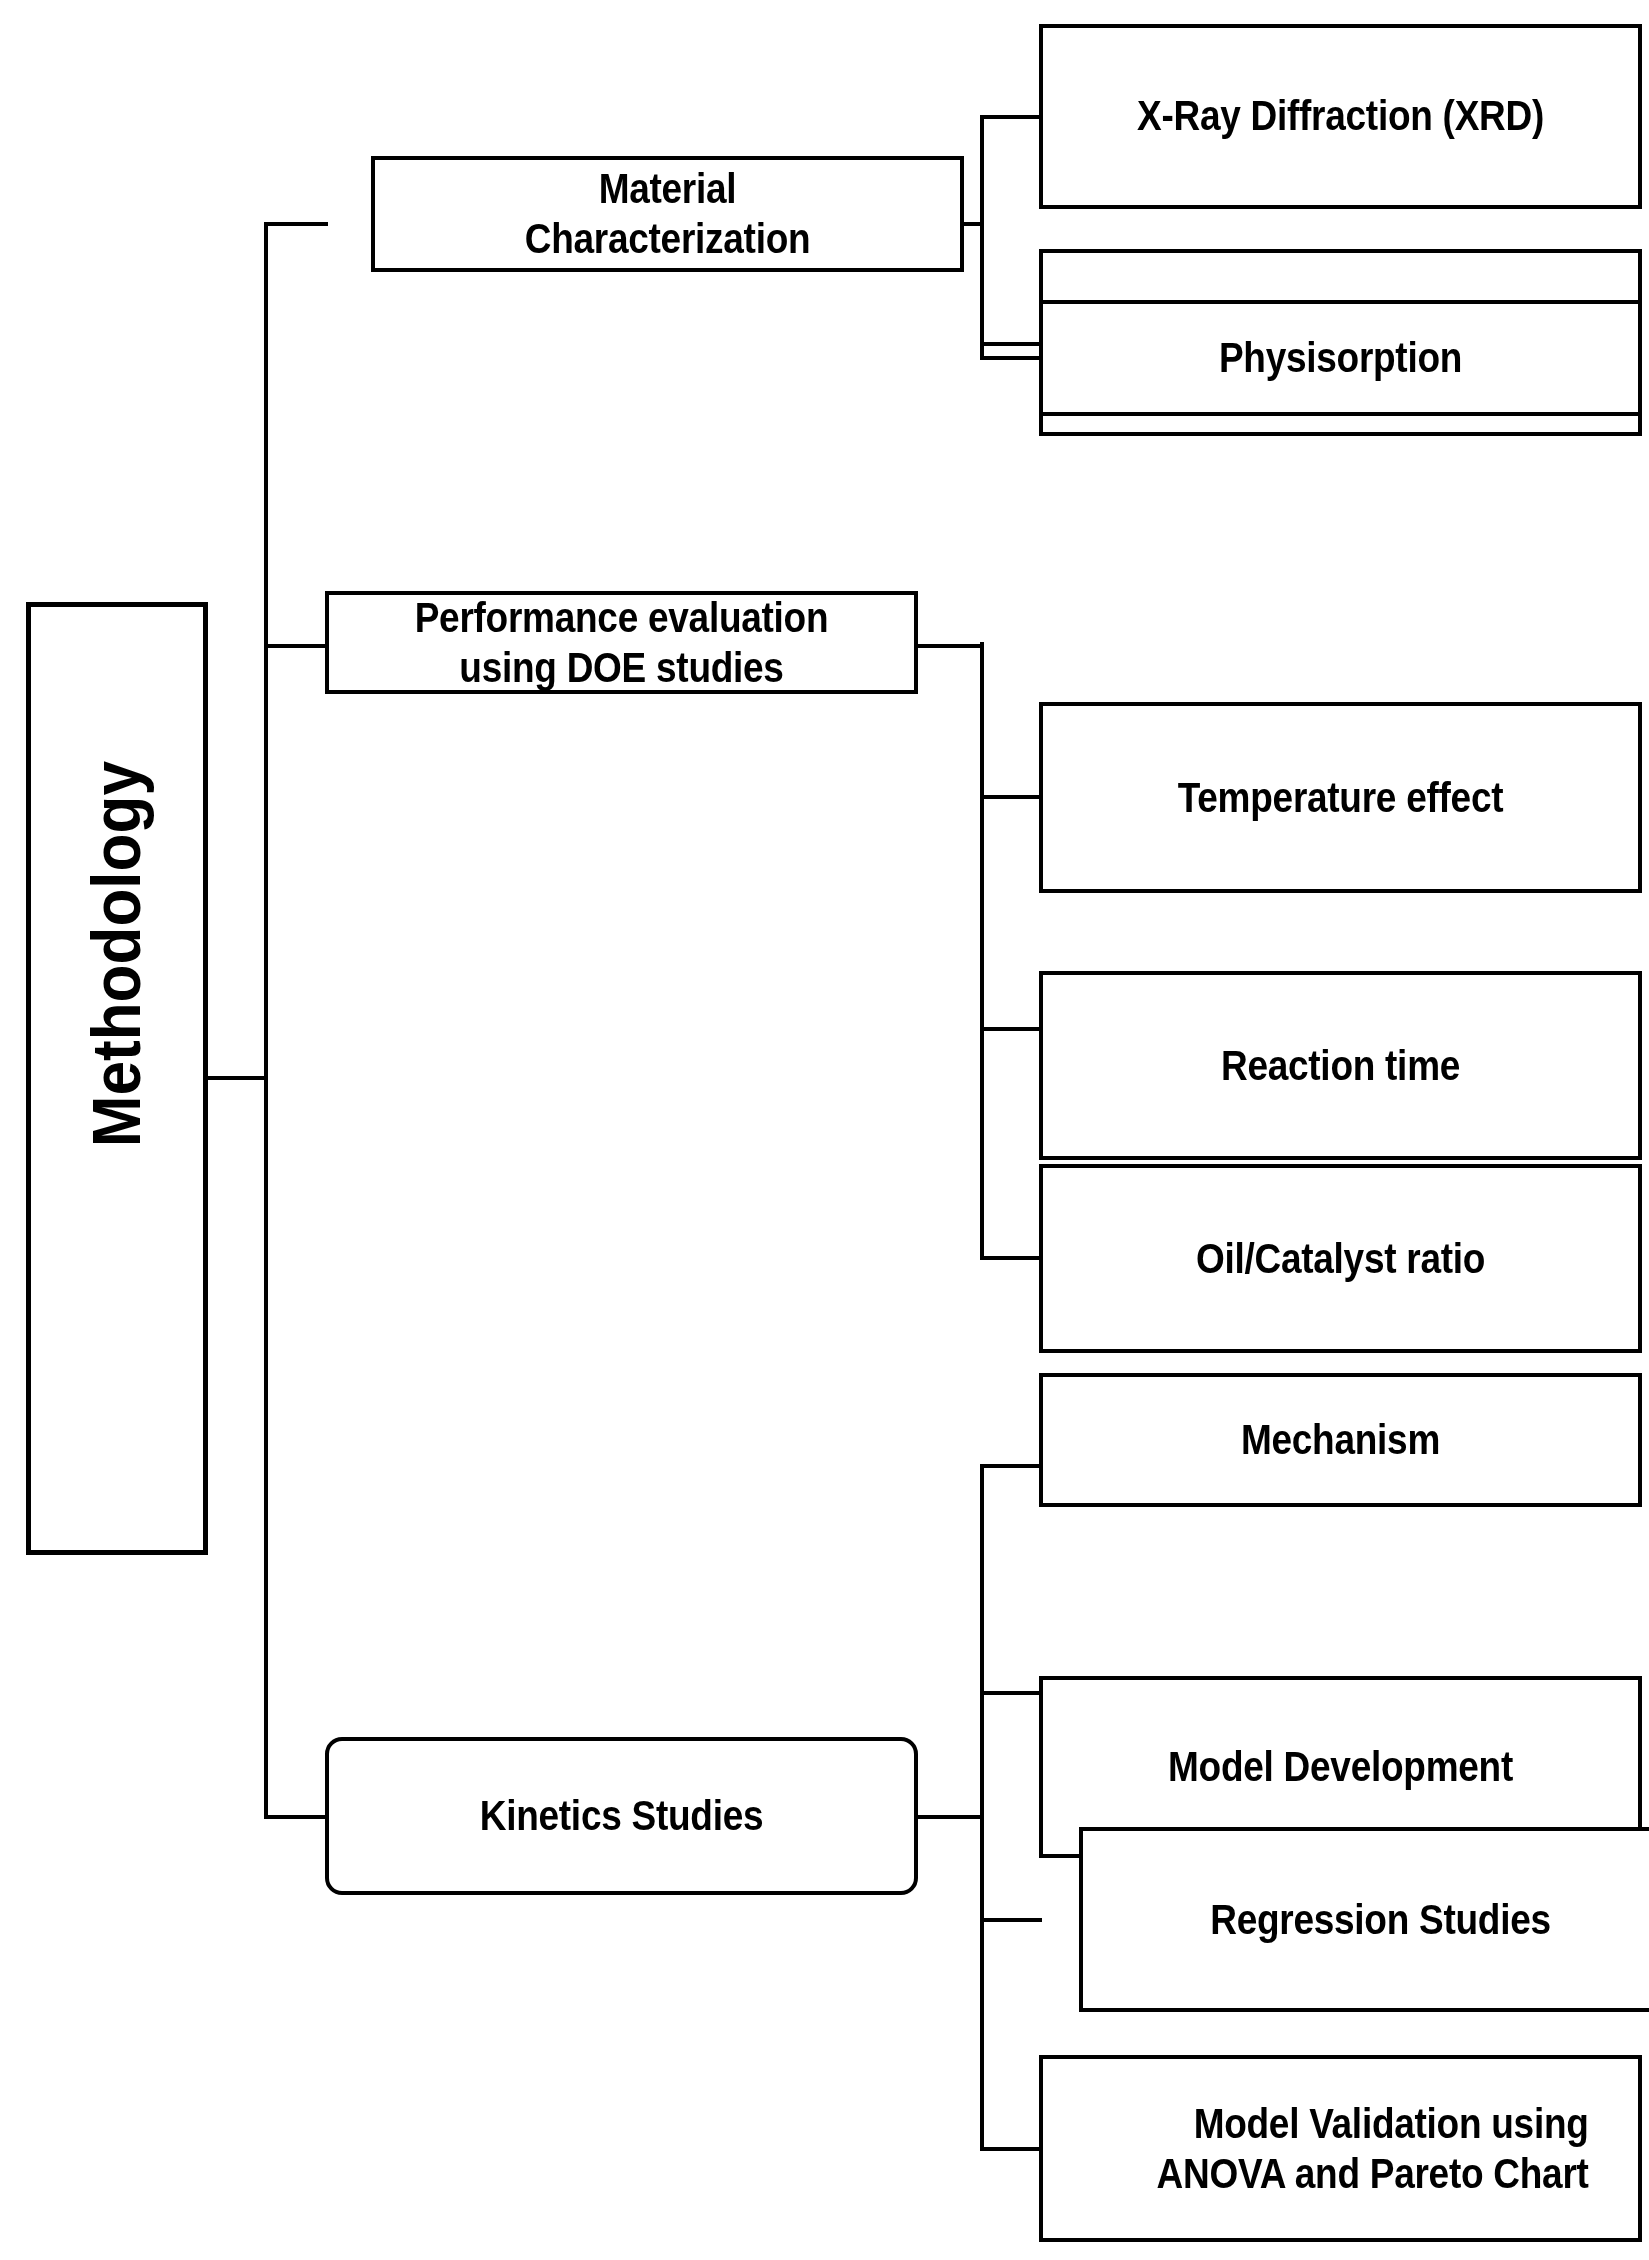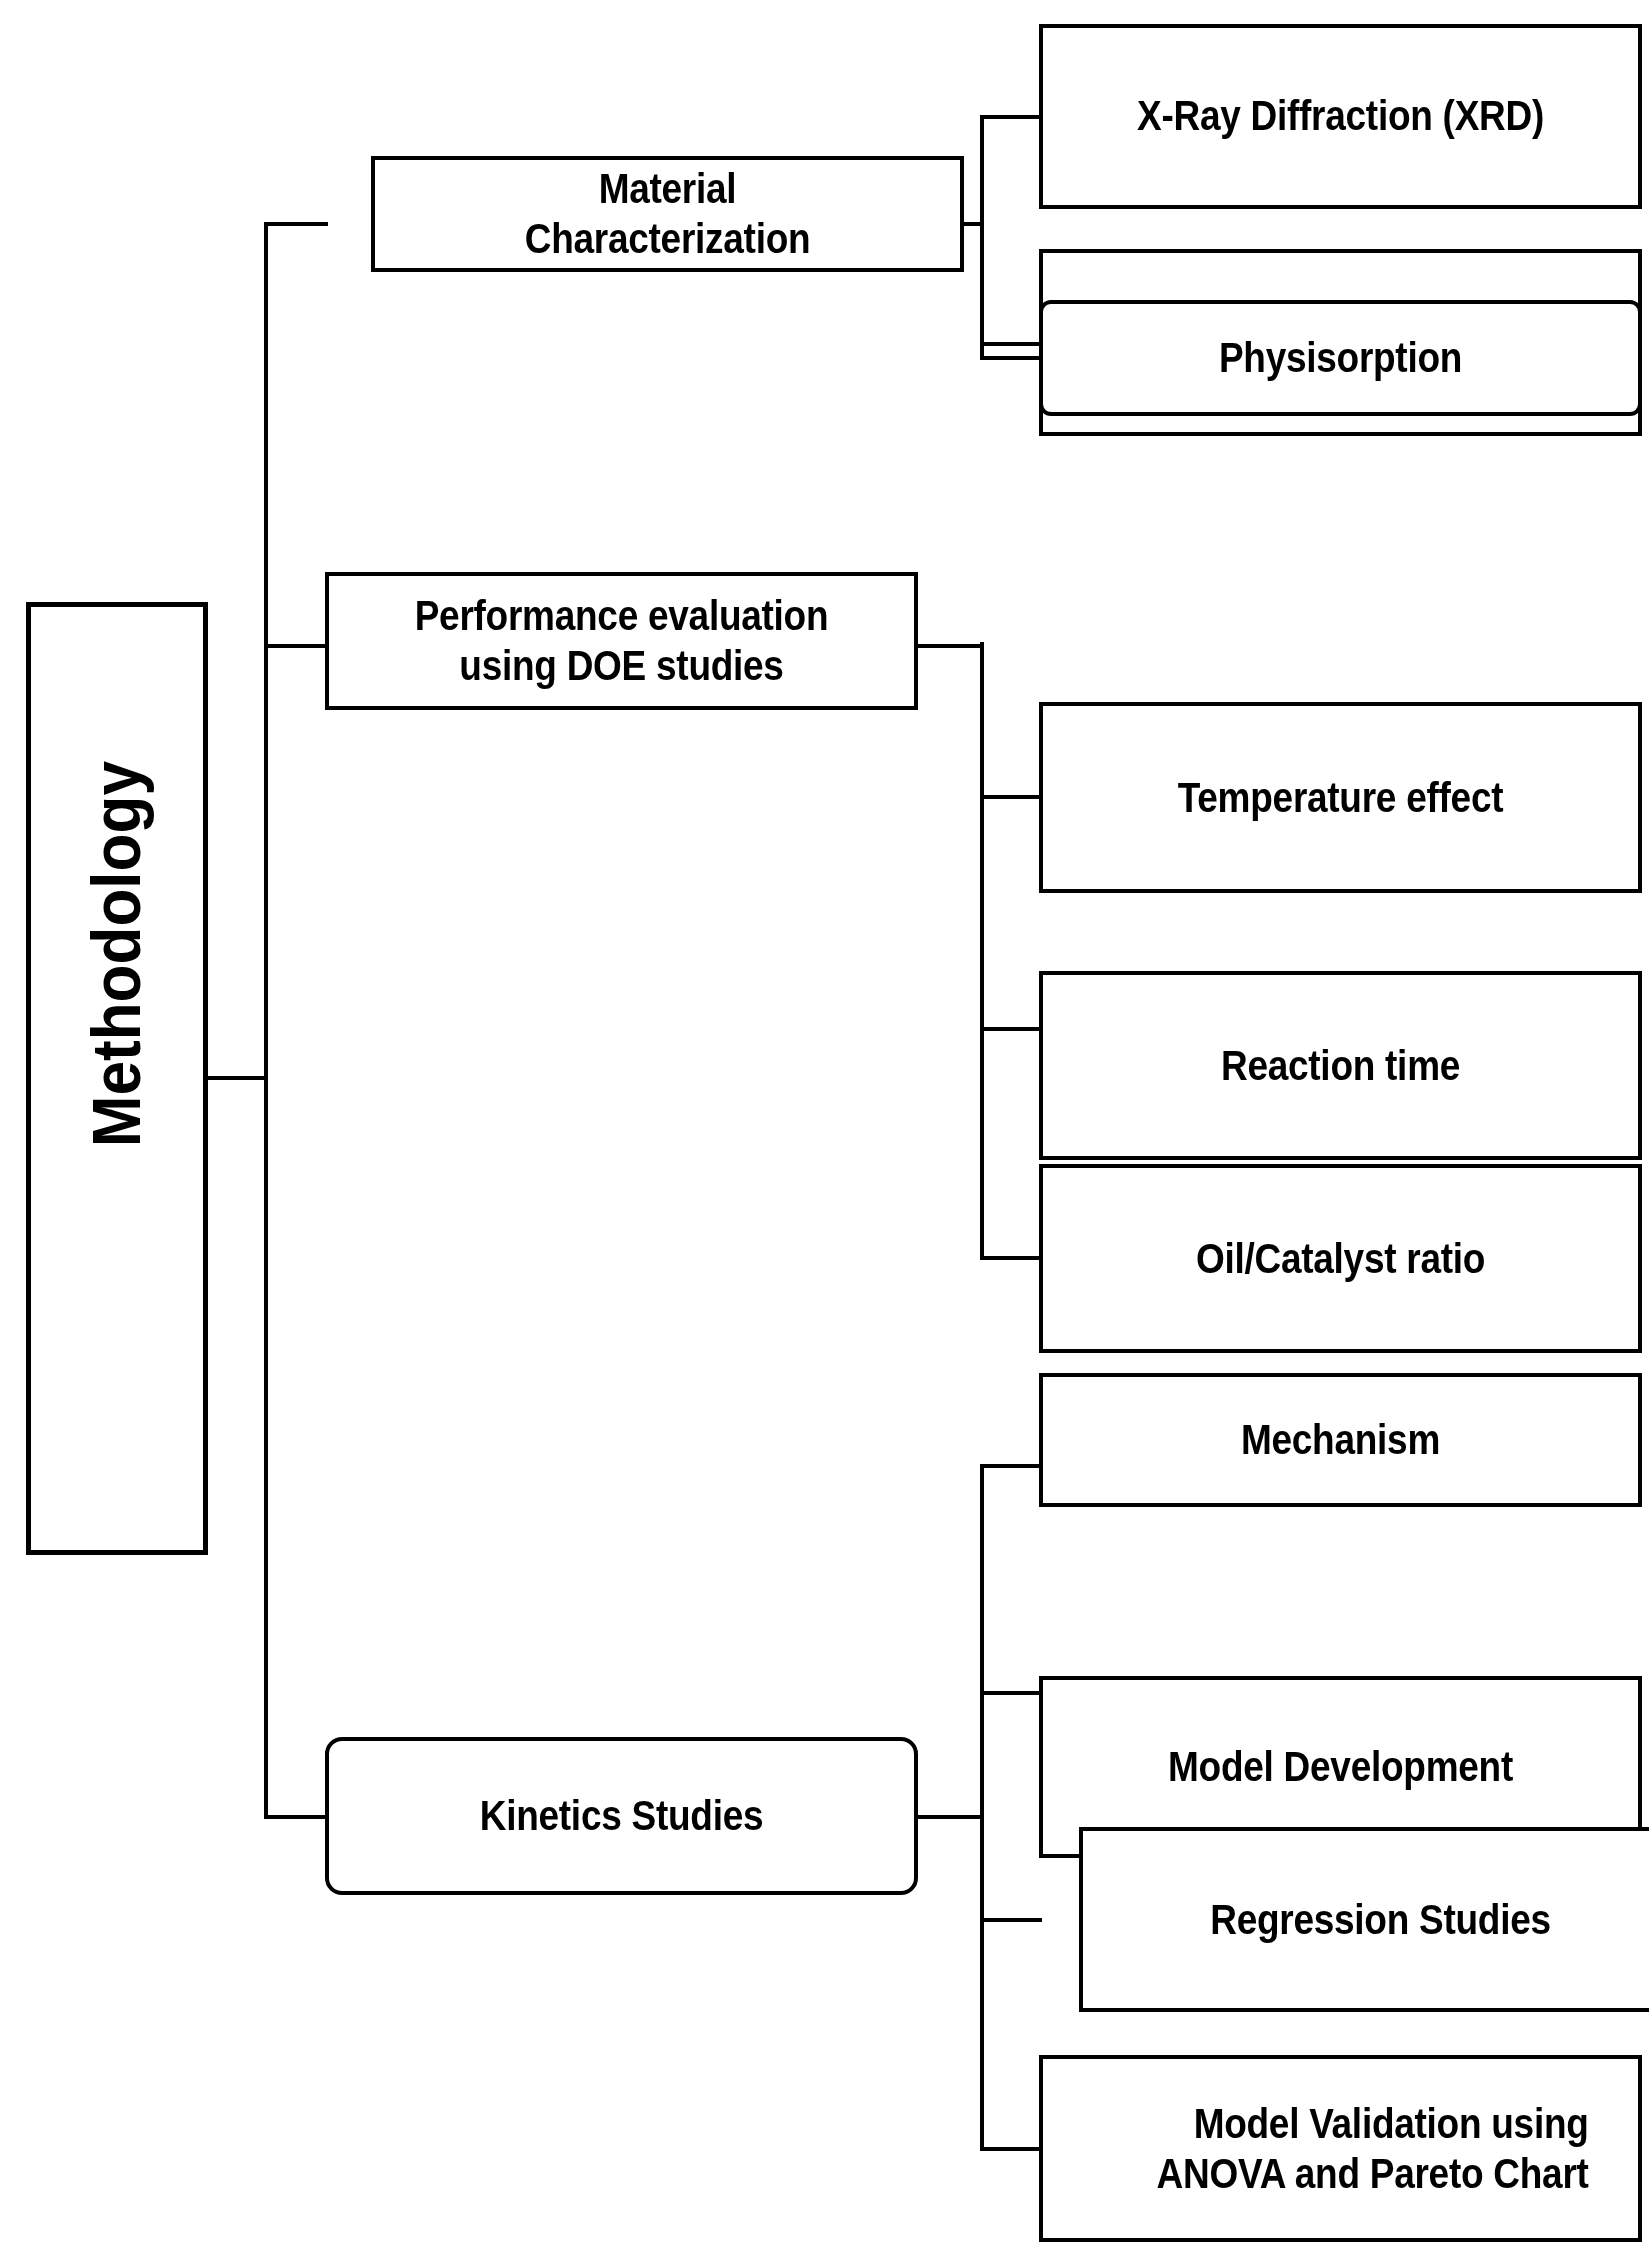--- a/index.html
+++ b/index.html
@@ -45,29 +45,29 @@
   }
   #root-node .txt{
     transform:rotate(-90deg) scaleX(0.90);
     white-space:nowrap;
     font-size:69px;
     letter-spacing:0px;
   }
   
   .lvl2{ left:325px; width:593px; font-size:43px; }
   #n-mat   { top:156px;  height:116px;margin-left:46px; }
-  #n-perf  { top:572px;  height:138px;justify-content:center; }
+  #n-perf  { top:591px;  height:103px;justify-content:center; }
   #n-kin   { top:1737px; height:158px;border-radius:17px; }
 
   
   .lvl3{ left:1039px; width:603px; font-size:43px; }
   #n-xrd  { top:23.6px;   height:185px; }
   #n-sem  { top:249px;  height:187px; }
   #n-phys { top:298px;  height:0px;   } 
-  #n-phys { top:300px;  height:116px;border-radius:12px; }
+  #n-phys { top:300px;  height:116px; }
 
   #n-temp { top:702px;  height:191px; }
   #n-rxn  { top:971px; height:189px; }
   #n-oil  { top:1164px; height:189px; }
 
   #n-mech { top:1373px; height:134px; }
   #n-moddev{top:1676px; height:182px; }
   #n-reg  { top:1827px; height:185px;margin-left:40px; }
   #n-val  { top:2055px; height:187px;text-align:right; }
 

